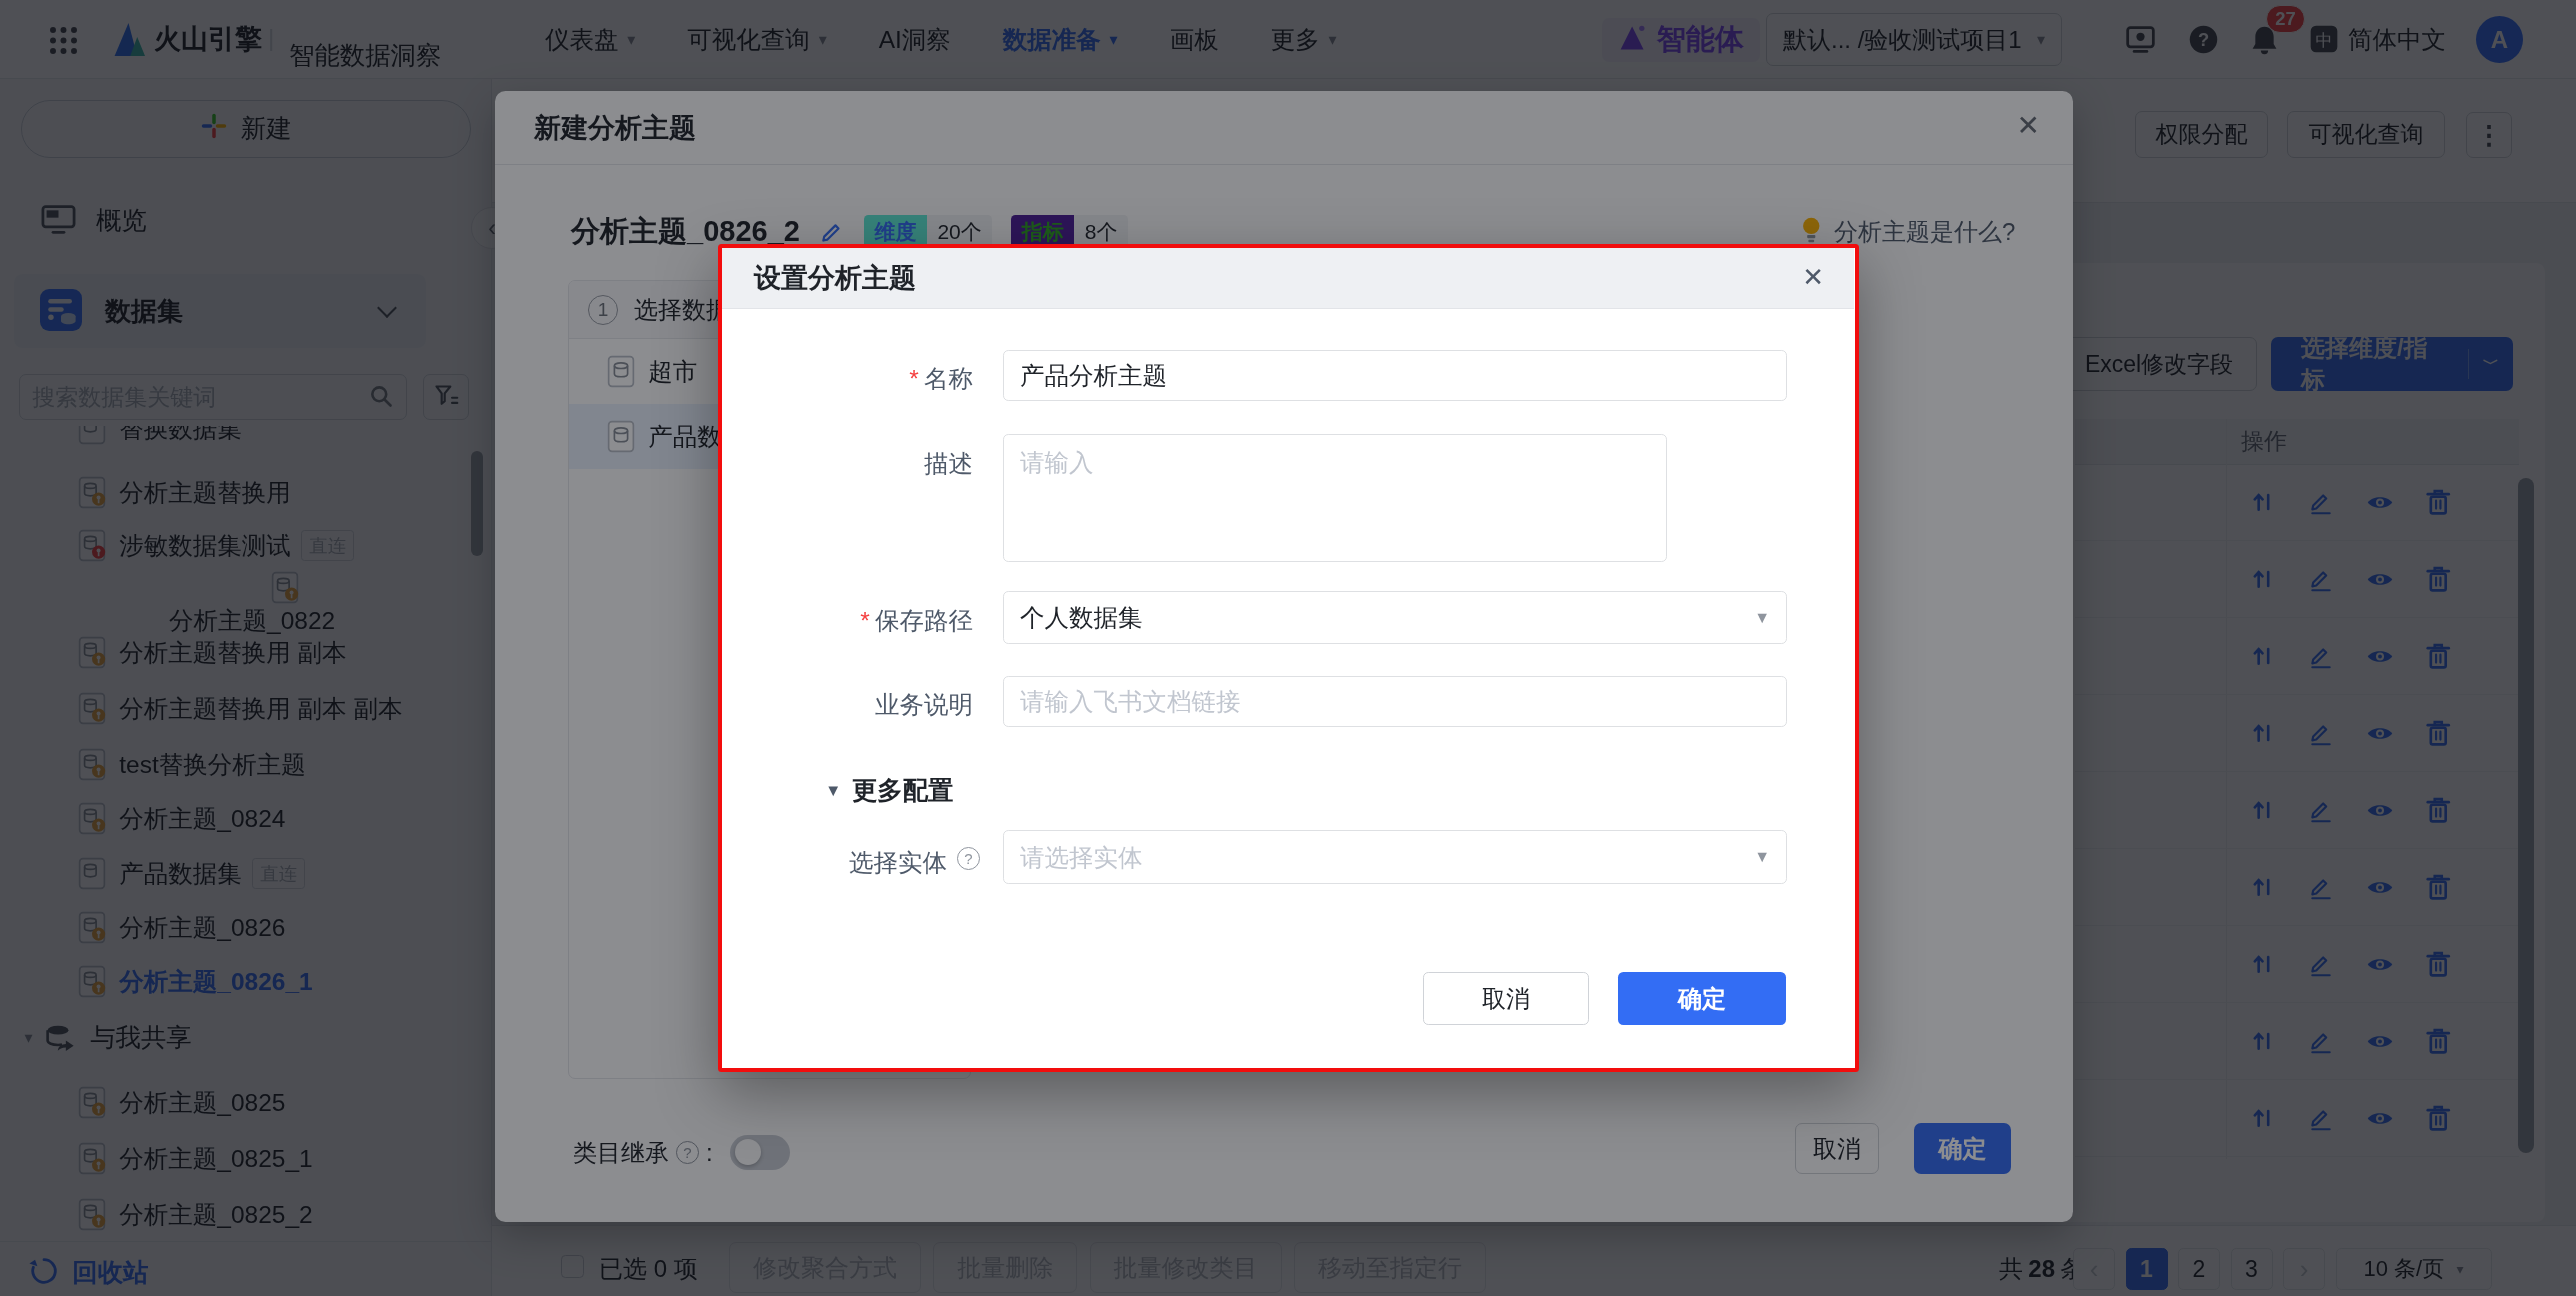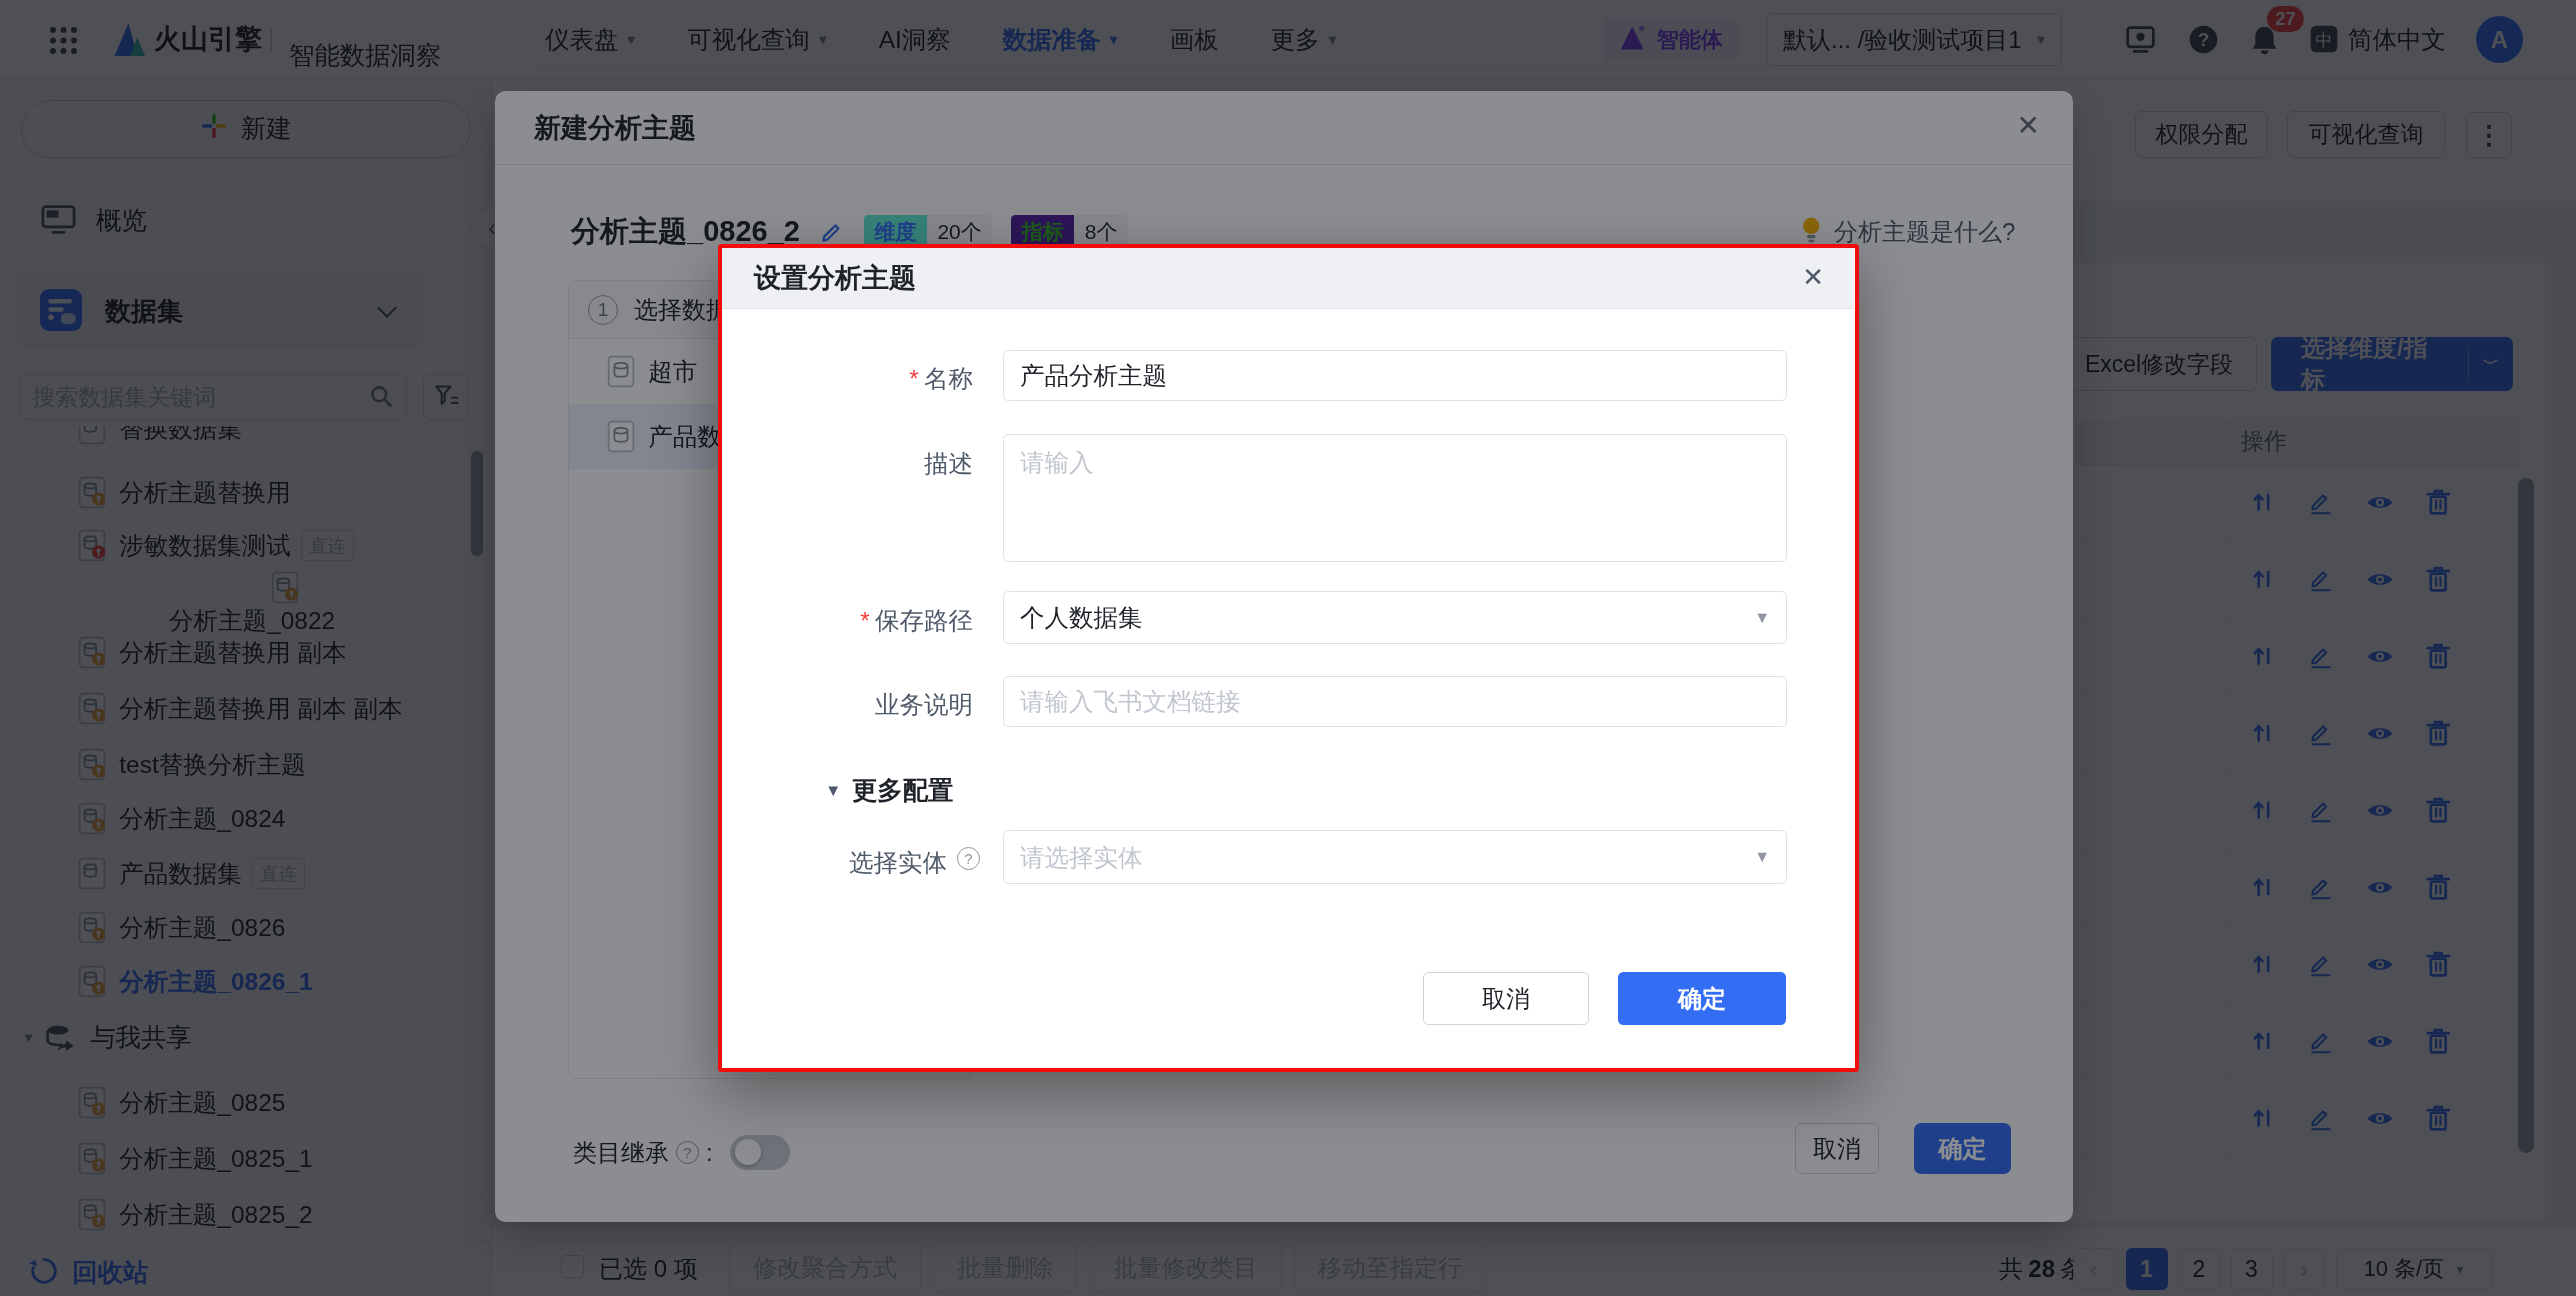--- a/index.html
+++ b/index.html
@@ -14,21 +14,21 @@
   .nav .logo { left:109px; top:16px; }
   .brand { left:154px; top:0; height:79px; line-height:79px; font-size:27px; font-weight:700; color:#1f2329; }
   .brand-sep { left:268px; top:0; height:79px; line-height:75px; font-size:24.5px; color:#d3d6db; }
   .suite { left:289px; top:16px; height:79px; line-height:79px; font-size:25.4px; color:#1f2329; }
   .nav-items { left:519px; top:0; height:79px; display:flex; align-items:center; }
   .nav-item { display:flex; align-items:center; padding:0 26px; font-size:24.5px; color:#1f2329; cursor:pointer; }
   .nav-item .caret { font-size:16px; color:#868b94; margin-left:8.8px; }
   .nav-item.active { color:#336df4; font-weight:700; }
   .nav-item.active .caret { color:#336df4; }
   .agent { left:1602px; top:17.5px; height:44px; display:flex; align-items:center; gap:8.8px; padding:0 16px; border-radius:7px; background:rgba(123,70,245,0.08); }
-  .agent-label { font-size:22px; font-weight:600; color:#7b46f5; }
+  .agent-label { font-size:29px; font-weight:600; color:#7b46f5; }
   .proj { left:1766px; top:13px; width:296px; height:53px; border:0.9px solid #d0d3d8; border-radius:7px; display:flex; align-items:center; padding:0 16px; font-size:24px; color:#1f2329; background:#fff; }
   .proj .caret { margin-left:auto; font-size:16px; color:#868b94; }
   .icon-btn { top:23px; width:33px; height:33px; cursor:pointer; }
   .bell-badge { left:2266px; top:5.3px; min-width:39px; height:28px; border-radius:14px; background:#f53f3f; border:1.8px solid #fff; color:#fff; font-size:18.4px; font-weight:700; display:flex; align-items:center; justify-content:center; }
   .lang { left:2348px; top:0; height:79px; line-height:79px; font-size:24.5px; color:#1f2329; }
   .avatar { left:2476px; top:16px; width:47px; height:47px; border-radius:50%; background:#3370ff; color:#fff; font-size:24px; font-weight:700; display:flex; align-items:center; justify-content:center; }
 
   
   .sidebar { position:absolute; left:0; top:79px; width:492px; height:1218px; background:#f7f8fa; border-right:0.9px solid #e5e6eb; z-index:1; }
   .new-btn { position:absolute; left:21px; top:21px; width:450px; height:58px; border:0.9px solid #c9cdd4; border-radius:29px; display:flex; align-items:center; justify-content:center; gap:12.3px; font-size:25.4px; color:#1f2329; background:#f7f8fa; cursor:pointer; }
@@ -134,21 +134,21 @@
 
   
   .dialog { position:absolute; left:718px; top:244px; width:1141px; height:828px; background:#fff; border:4.4px solid #f20d0d; border-radius:3.5px; z-index:40; box-shadow:0 21px 61px rgba(0,0,0,.35); }
   .dg-head { position:absolute; left:0; top:0; width:1132px; height:61px; background:#eef0f3; border-bottom:0.9px solid #e2e4e8; }
   .dg-title { position:absolute; left:32px; top:0; height:61px; line-height:61px; font-size:27px; font-weight:700; color:#1f2329; }
   .dg-close { position:absolute; right:30px; top:16px; font-size:26px; color:#4e5969; cursor:pointer; line-height:1; }
   .f-label { position:absolute; width:166px; text-align:right; font-size:24.5px; color:#4e5969; }
   .f-label .star { color:#f53f3f; margin-right:5.3px; }
   .f-input { position:absolute; left:281px; width:784px; border:0.9px solid #dee0e3; border-radius:5.3px; font-size:24.5px; color:#1f2329; padding:0 16px; font-family:inherit; outline:none; background:#fff; }
   .f-input::placeholder, .f-area::placeholder { color:#c1c6cf; }
-  .f-area { position:absolute; left:281px; width:784px; border:0.9px solid #dee0e3; border-radius:5.3px; font-size:24.5px; color:#1f2329; padding:10.5px 16px; font-family:inherit; outline:none; resize:none; background:#fff; }
+  .f-area { position:absolute; left:281px; width:664px; border:0.9px solid #dee0e3; border-radius:5.3px; font-size:24.5px; color:#1f2329; padding:10.5px 16px; font-family:inherit; outline:none; resize:none; background:#fff; }
   .f-select { position:absolute; left:281px; width:784px; height:53px; border:0.9px solid #dee0e3; border-radius:5.3px; display:flex; align-items:center; padding:0 16px; font-size:24.5px; cursor:pointer; background:#fff; }
   .f-select .val { color:#1f2329; }
   .f-select .ph { color:#c1c6cf; }
   .f-select .caret { margin-left:auto; font-size:16px; color:#8f959e; }
   .more-cfg { position:absolute; left:103px; top:526px; display:flex; align-items:center; gap:10.5px; cursor:pointer; }
   .more-cfg .caret { font-size:16.6px; color:#4e5969; }
   .more-cfg .t { font-size:25.4px; font-weight:700; color:#1f2329; }
   .dg-cancel { position:absolute; left:701px; top:724px; width:166px; height:53px; border-radius:5.3px; }
   .dg-ok { position:absolute; left:896px; top:724px; width:168px; height:53px; border-radius:5.3px; }
 </style>

